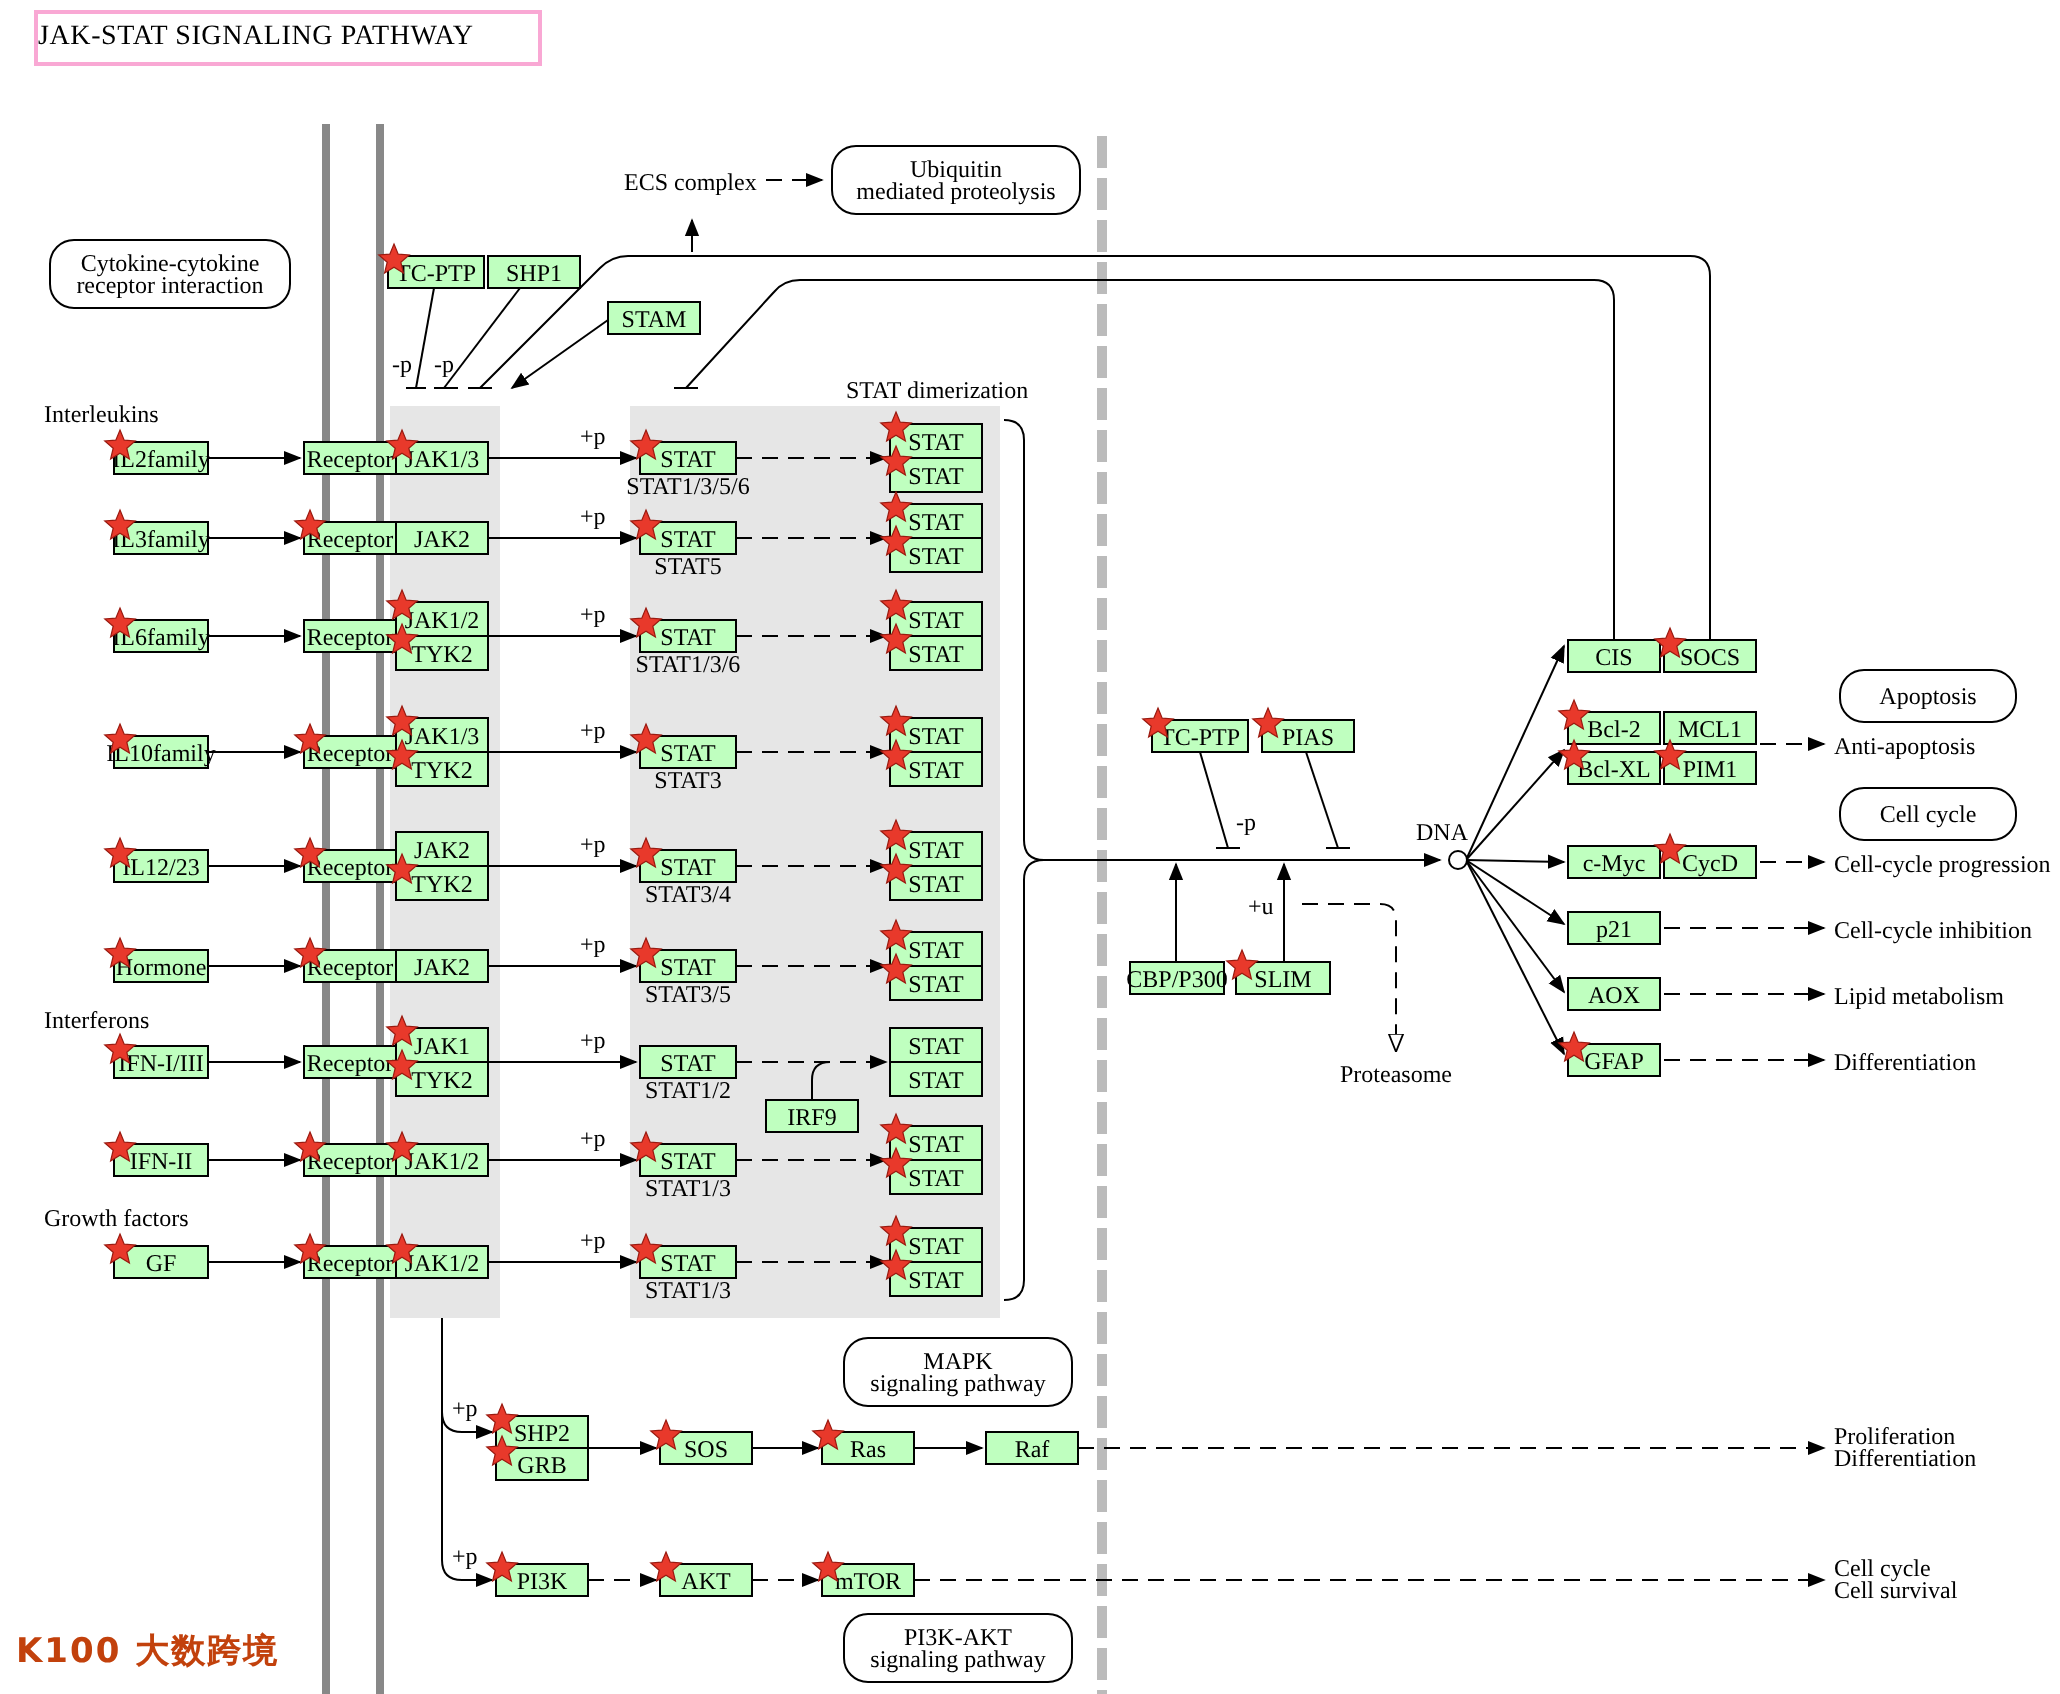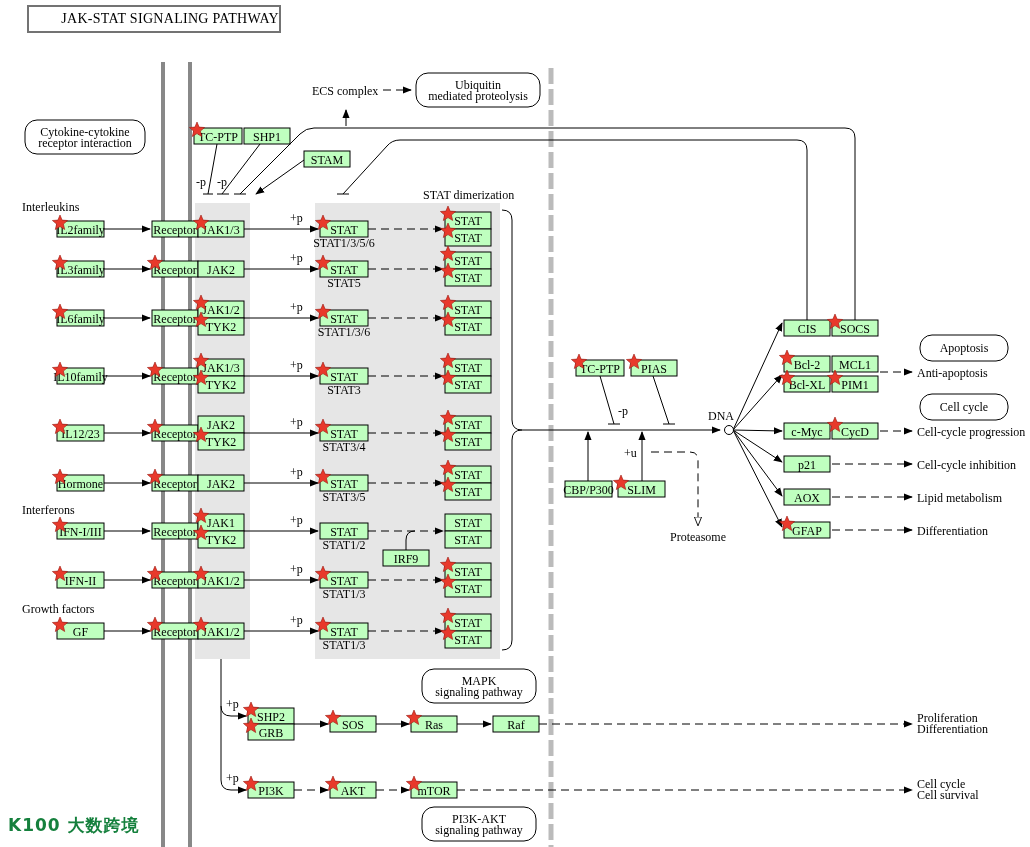--- a/index.html
+++ b/index.html
@@ -1,27 +1,27 @@
 <!DOCTYPE html>
 <html><head>
 <meta charset="utf-8">
 <style>
   html,body{margin:0;padding:0;background:#fff;}
   body{width:1030px;height:847px;position:relative;overflow:hidden;font-family:"Liberation Serif","DejaVu Serif",serif;}
   #diagram{position:absolute;left:0;top:0;}
-  .title-box{position:absolute;left:27px;top:5px;width:250px;height:24px;border:2px solid #737373;font-size:14px;line-height:24px;text-align:right;letter-spacing:0.3px;}
+  .title-box{position:absolute;left:17px;top:5px;width:250px;height:24px;border:2px solid #f9a8d4;font-size:14px;line-height:24px;text-align:left;letter-spacing:0.3px;}
   .node{fill:#bfffbf;stroke:#000;stroke-width:1;}
   .ntxt{font-family:"Liberation Serif",serif;font-size:12px;fill:#000;text-anchor:middle;dominant-baseline:central;}
   .lbl{font-family:"Liberation Serif",serif;font-size:12px;fill:#000;}
   .pwbox{fill:#fff;stroke:#000;stroke-width:1;}
   .pwtxt{font-family:"Liberation Serif",serif;font-size:12px;fill:#000;text-anchor:middle;}
   .line{stroke:#000;stroke-width:1;fill:none;}
   .dash{stroke:#000;stroke-width:1;fill:none;stroke-dasharray:8,5;}
   .star{fill:#e8392b;stroke:#9a1a10;stroke-width:0.6;}
-  .watermark{position:absolute;left:8px;top:814px;color:#15803d;font-family:"DejaVu Sans",sans-serif;font-size:17px;font-weight:bold;letter-spacing:1px;}
+  .watermark{position:absolute;left:8px;top:814px;color:#c2410c;font-family:"DejaVu Sans",sans-serif;font-size:17px;font-weight:bold;letter-spacing:1px;}
 </style>
 </head>
 <body>
 
 <div class="title-box">JAK-STAT SIGNALING PATHWAY</div>
 
 <svg id="diagram" width="1030" height="847" xmlns="http://www.w3.org/2000/svg">
   <defs>
     <marker id="arr" viewBox="0 0 10 10" refX="9" refY="5" markerWidth="9" markerHeight="9" orient="auto-start-reverse">
       <path d="M0,1 L10,5 L0,9 z" fill="#000"></path>

